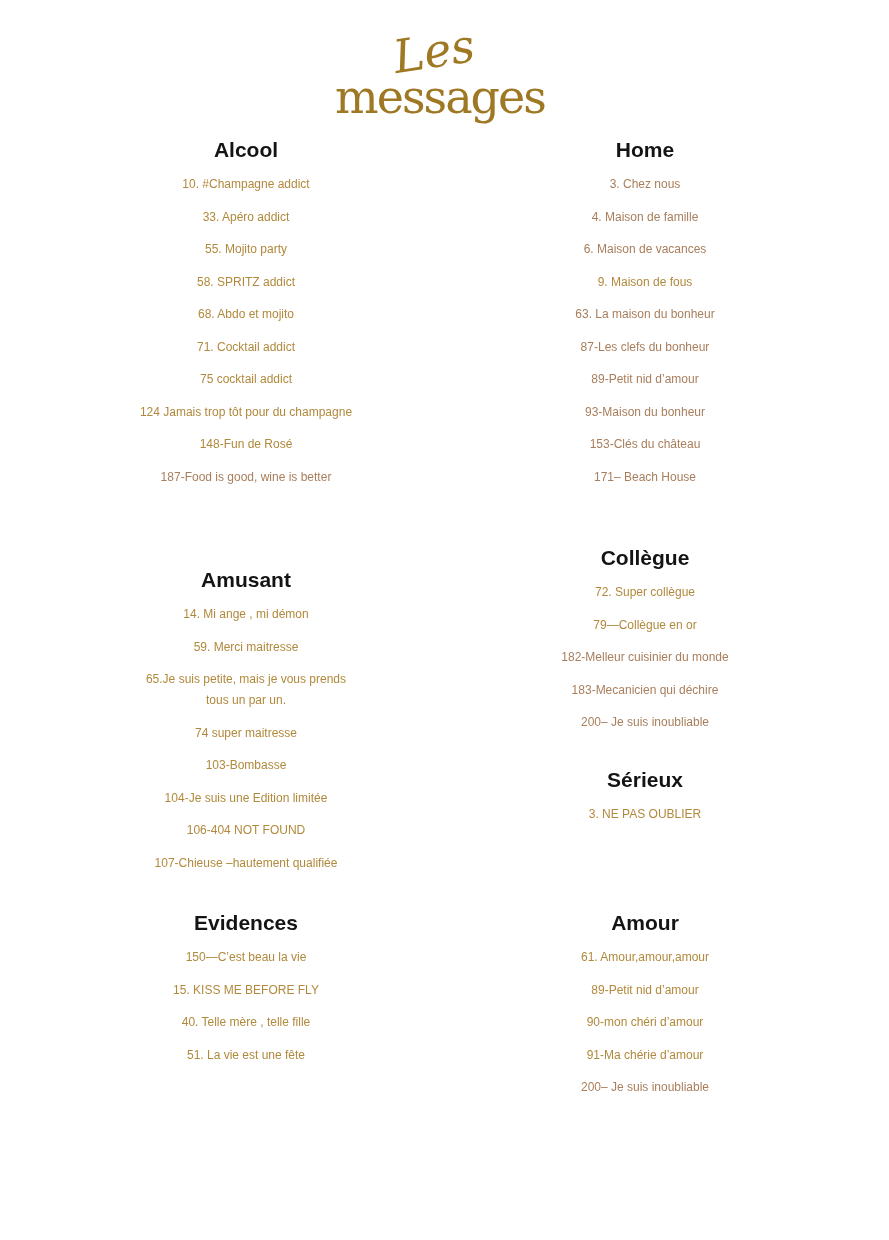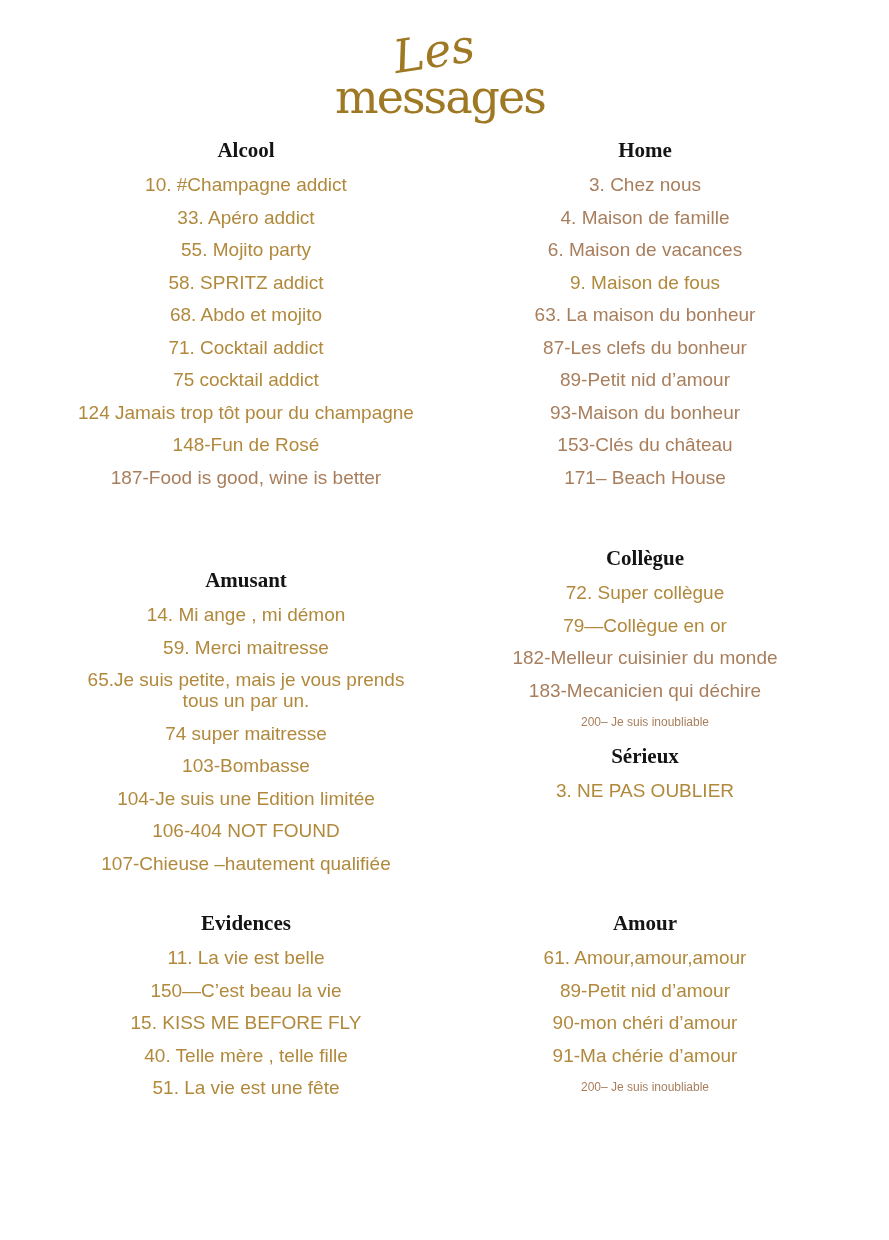--- a/index.html
+++ b/index.html
@@ -28,25 +28,25 @@
   }
   
   .col{position:absolute;top:0;bottom:0;}
   .col-left{left:60px;width:372px;}
   .col-right{left:459px;width:372px;}
   .section{position:absolute;left:0;width:100%;text-align:center;}
   .section h2{
     margin:0 0 12px 0;
     font-size:21px;line-height:24px;font-weight:bold;
     color:var(--heading);
-    font-family:Liberation Serif, serif;
+    font-family:Liberation Sans, sans-serif;
   }
   .item{
     margin:0 0 11.5px 0;
-    font-size:19px;line-height:21px;
+    font-size:12px;line-height:21px;
     white-space:pre-line;
   }
   .item.small{font-size:12px;}
   .tone-gold{color:var(--gold);}
   .tone-brown{color:var(--brown);}
 </style>
 </head>
 <body>
 
 <div class="page" style="--bg: #FFFFFF; --title-gold: #9E7823; --gold: #B1893C; --brown: #A87E5C; --heading: #141414;">
@@ -75,21 +75,20 @@
         <p class="item tone-gold">65.Je suis petite, mais je vous prends
 tous un par un.</p>
         <p class="item tone-gold">74 super maitresse</p>
         <p class="item tone-gold">103-Bombasse</p>
         <p class="item tone-gold">104-Je suis une Edition limitée</p>
         <p class="item tone-gold">106-404 NOT FOUND</p>
         <p class="item tone-gold">107-Chieuse –hautement qualifiée</p>
       </div>
       <div class="section" style="top: 911px;">
         <h2>Evidences</h2>
-        <p class="item tone-gold">11. La vie est belle</p>
         <p class="item tone-gold">150—C’est beau la vie</p>
         <p class="item tone-gold">15. KISS ME BEFORE FLY</p>
         <p class="item tone-gold">40. Telle mère , telle fille</p>
         <p class="item tone-gold">51. La vie est une fête</p>
       </div>
     </div>
   <div class="col col-right">
       <div class="section" style="top: 138px;">
         <h2>Home</h2>
         <p class="item tone-brown">3. Chez nous</p>
@@ -104,21 +103,21 @@
         <p class="item tone-brown">171– Beach House</p>
       </div>
       <div class="section" style="top: 546px;">
         <h2>Collègue</h2>
         <p class="item tone-gold">72. Super collègue</p>
         <p class="item tone-gold">79—Collègue en or</p>
         <p class="item tone-brown">182-Melleur cuisinier du monde</p>
         <p class="item tone-brown">183-Mecanicien qui déchire</p>
         <p class="item tone-brown small">200– Je suis inoubliable</p>
       </div>
-      <div class="section" style="top: 744px; text-align: center;">
+      <div class="section" style="top: 768px; text-align: center;">
         <h2>Sérieux</h2>
         <p class="item tone-gold">3. NE PAS OUBLIER</p>
       </div>
       <div class="section" style="top: 911px;">
         <h2>Amour</h2>
         <p class="item tone-gold">61. Amour,amour,amour</p>
         <p class="item tone-gold">89-Petit nid d’amour</p>
         <p class="item tone-gold">90-mon chéri d’amour</p>
         <p class="item tone-gold">91-Ma chérie d’amour</p>
         <p class="item tone-brown small">200– Je suis inoubliable</p>

